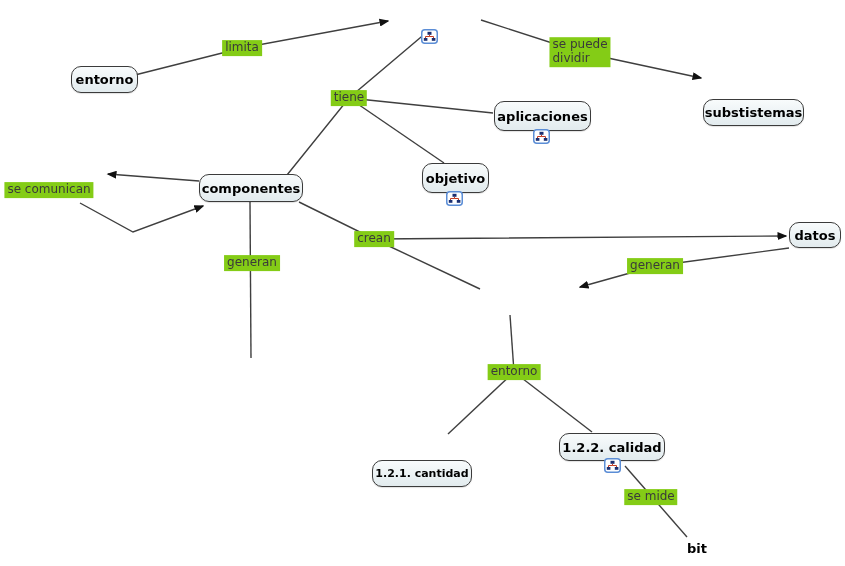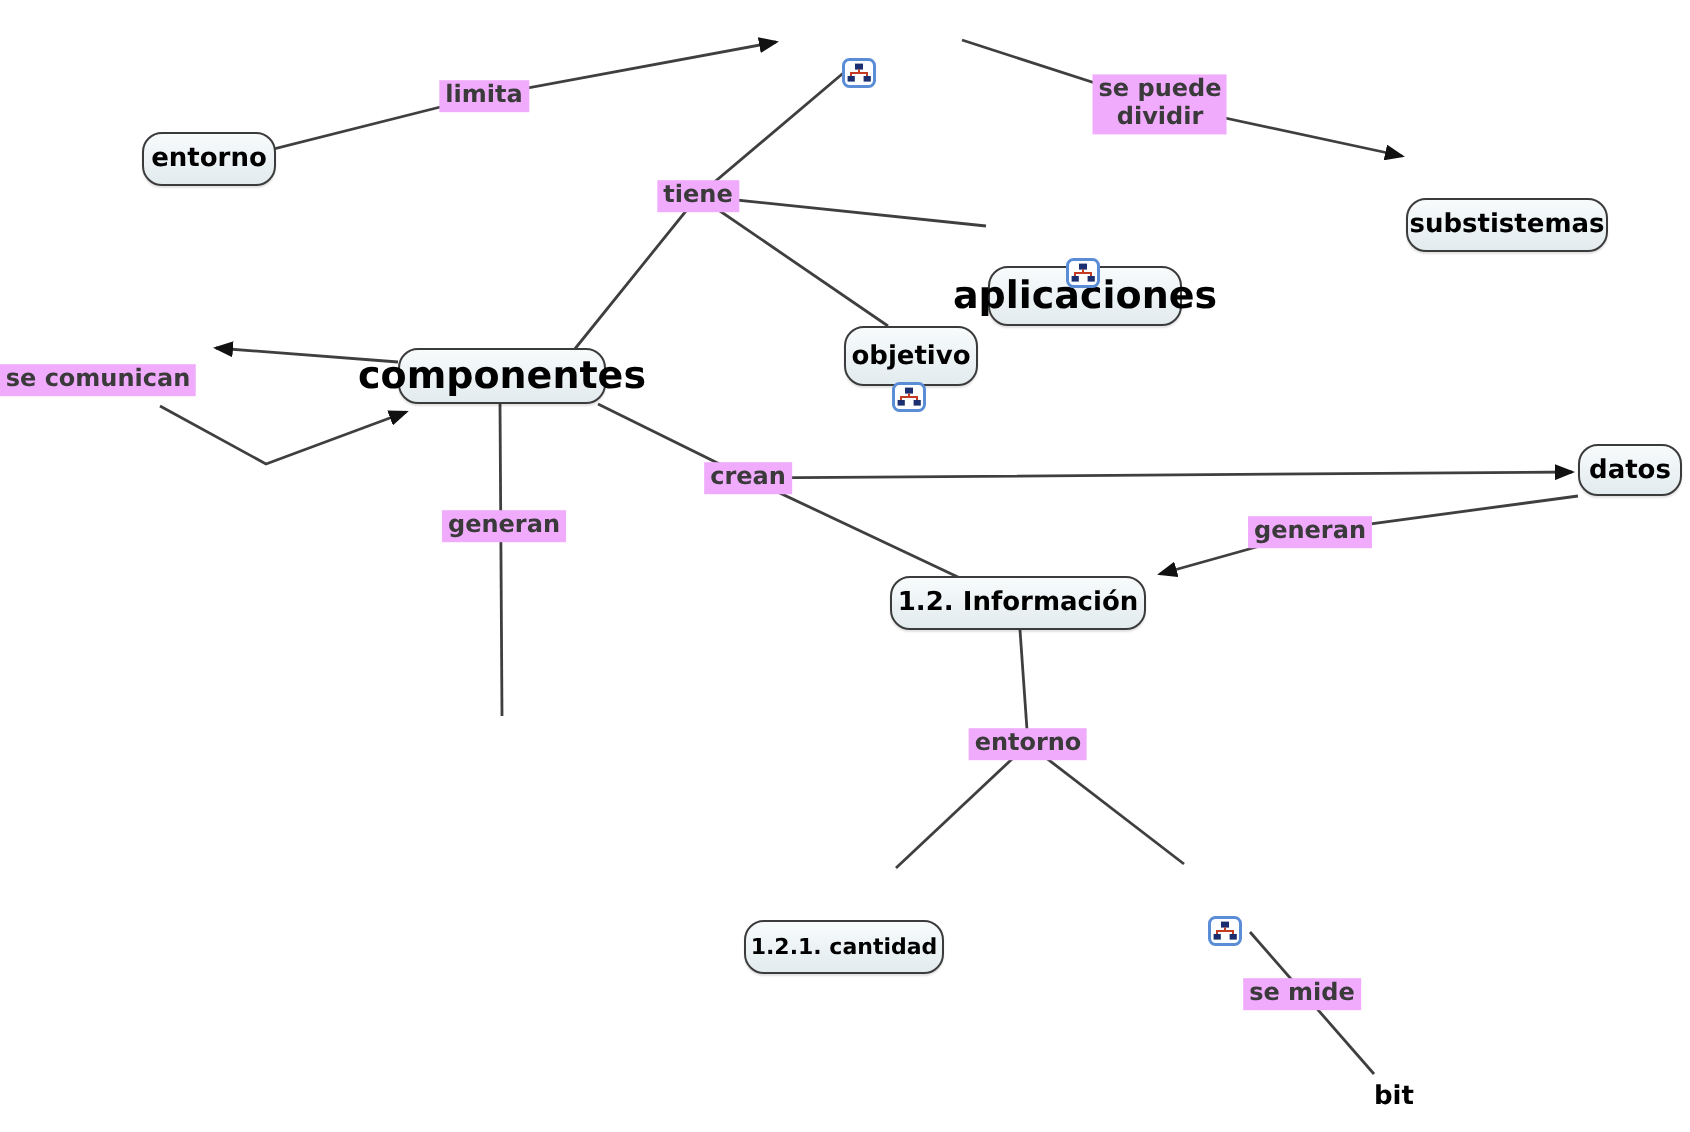--- a/index.html
+++ b/index.html
@@ -22,28 +22,27 @@
   }
   .edge {
     fill: none;
     stroke: #3f3f3f;
     stroke-width: 1.4;
   }
   .link-label {
     position: absolute;
     z-index: 2;
     transform: translate(-50%, -50%);
-    background: #f0abfc;
+    background: #84cc16;
     color: #3a3a3a;
     font-size: 12px;
     line-height: 1.15;
     padding: 1px 3px;
     white-space: pre-line;
-    text-align: center;
-    font-weight: bold;
+    text-align: left;
   }
   .concept-node {
     position: absolute;
     z-index: 3;
     box-sizing: border-box;
     display: flex;
     align-items: center;
     justify-content: center;
     border: 1.5px solid #3b3b3b;
     border-radius: 10px;
@@ -110,44 +109,44 @@
   <svg width="17" height="15" viewBox="0 0 17 15" xmlns="http://www.w3.org/2000/svg">
     <rect x="0.75" y="0.75" width="15.5" height="13.5" rx="3" fill="#fdfeff" stroke="#5b8dd6" stroke-width="1.5"></rect>
     <rect x="6.5" y="2.8" width="4" height="3" fill="#1b2f70"></rect>
     <path d="M8.5,5.8 L8.5,7.5 M8.5,7.5 L4.5,7.5 L4.5,9 M8.5,7.5 L12.5,7.5 L12.5,9" stroke="#c23b22" stroke-width="1" fill="none"></path>
     <rect x="2.8" y="9" width="3.6" height="2.8" fill="#1b2f70"></rect>
     <rect x="10.8" y="9" width="3.6" height="2.8" fill="#1b2f70"></rect>
   </svg>
 </div>
     <div class="concept-node" style="left: 59px; top: 66px; width: 67px; height: 27px; font-size: 13px; margin-left: 12px;">entorno</div>
     <div class="concept-node" style="left: 703px; top: 77px; width: 101px; height: 27px; font-size: 13px; margin-top: 22px;">substistemas</div>
-    <div class="concept-node" style="left: 494px; top: 101px; width: 97px; height: 30px; font-size: 19px; margin-top: 32px;">aplicaciones</div>
+    <div class="concept-node" style="left: 494px; top: 101px; width: 97px; height: 30px; font-size: 13px;">aplicaciones</div>
     <div class="cmap-icon" style="left: 533px; top: 129px;">
   <svg width="17" height="15" viewBox="0 0 17 15" xmlns="http://www.w3.org/2000/svg">
     <rect x="0.75" y="0.75" width="15.5" height="13.5" rx="3" fill="#fdfeff" stroke="#5b8dd6" stroke-width="1.5"></rect>
     <rect x="6.5" y="2.8" width="4" height="3" fill="#1b2f70"></rect>
     <path d="M8.5,5.8 L8.5,7.5 M8.5,7.5 L4.5,7.5 L4.5,9 M8.5,7.5 L12.5,7.5 L12.5,9" stroke="#c23b22" stroke-width="1" fill="none"></path>
     <rect x="2.8" y="9" width="3.6" height="2.8" fill="#1b2f70"></rect>
     <rect x="10.8" y="9" width="3.6" height="2.8" fill="#1b2f70"></rect>
   </svg>
 </div>
     <div class="concept-node" style="left: 422px; top: 163px; width: 67px; height: 30px; font-size: 13px;">objetivo</div>
     <div class="cmap-icon" style="left: 446px; top: 191px;">
   <svg width="17" height="15" viewBox="0 0 17 15" xmlns="http://www.w3.org/2000/svg">
     <rect x="0.75" y="0.75" width="15.5" height="13.5" rx="3" fill="#fdfeff" stroke="#5b8dd6" stroke-width="1.5"></rect>
     <rect x="6.5" y="2.8" width="4" height="3" fill="#1b2f70"></rect>
     <path d="M8.5,5.8 L8.5,7.5 M8.5,7.5 L4.5,7.5 L4.5,9 M8.5,7.5 L12.5,7.5 L12.5,9" stroke="#c23b22" stroke-width="1" fill="none"></path>
     <rect x="2.8" y="9" width="3.6" height="2.8" fill="#1b2f70"></rect>
     <rect x="10.8" y="9" width="3.6" height="2.8" fill="#1b2f70"></rect>
   </svg>
 </div>
-    <div class="concept-node" style="left: 199px; top: 174px; width: 104px; height: 28px; font-size: 19px;">componentes</div>
+    <div class="concept-node" style="left: 199px; top: 174px; width: 104px; height: 28px; font-size: 13px;">componentes</div>
     <div class="concept-node" style="left: 789px; top: 222px; width: 52px; height: 26px; font-size: 13px;">datos</div>
-    <div class="concept-node" style="left: 445px; top: 288px; width: 128px; height: 27px; font-size: 13px;">1.2. Información</div>
     <div class="concept-node" style="left: 372px; top: 460px; width: 100px; height: 27px; font-size: 11px;">1.2.1. cantidad</div>
+    <div class="concept-node" style="left: 559px; top: 433px; width: 106px; height: 28px; font-size: 13px;">1.2.2. calidad</div>
     <div class="cmap-icon" style="left: 604px; top: 458px;">
   <svg width="17" height="15" viewBox="0 0 17 15" xmlns="http://www.w3.org/2000/svg">
     <rect x="0.75" y="0.75" width="15.5" height="13.5" rx="3" fill="#fdfeff" stroke="#5b8dd6" stroke-width="1.5"></rect>
     <rect x="6.5" y="2.8" width="4" height="3" fill="#1b2f70"></rect>
     <path d="M8.5,5.8 L8.5,7.5 M8.5,7.5 L4.5,7.5 L4.5,9 M8.5,7.5 L12.5,7.5 L12.5,9" stroke="#c23b22" stroke-width="1" fill="none"></path>
     <rect x="2.8" y="9" width="3.6" height="2.8" fill="#1b2f70"></rect>
     <rect x="10.8" y="9" width="3.6" height="2.8" fill="#1b2f70"></rect>
   </svg>
 </div>
     <div class="concept-node plain" style="left: 681px; top: 538px; width: 32px; height: 20px; font-size: 13px;">bit</div>

